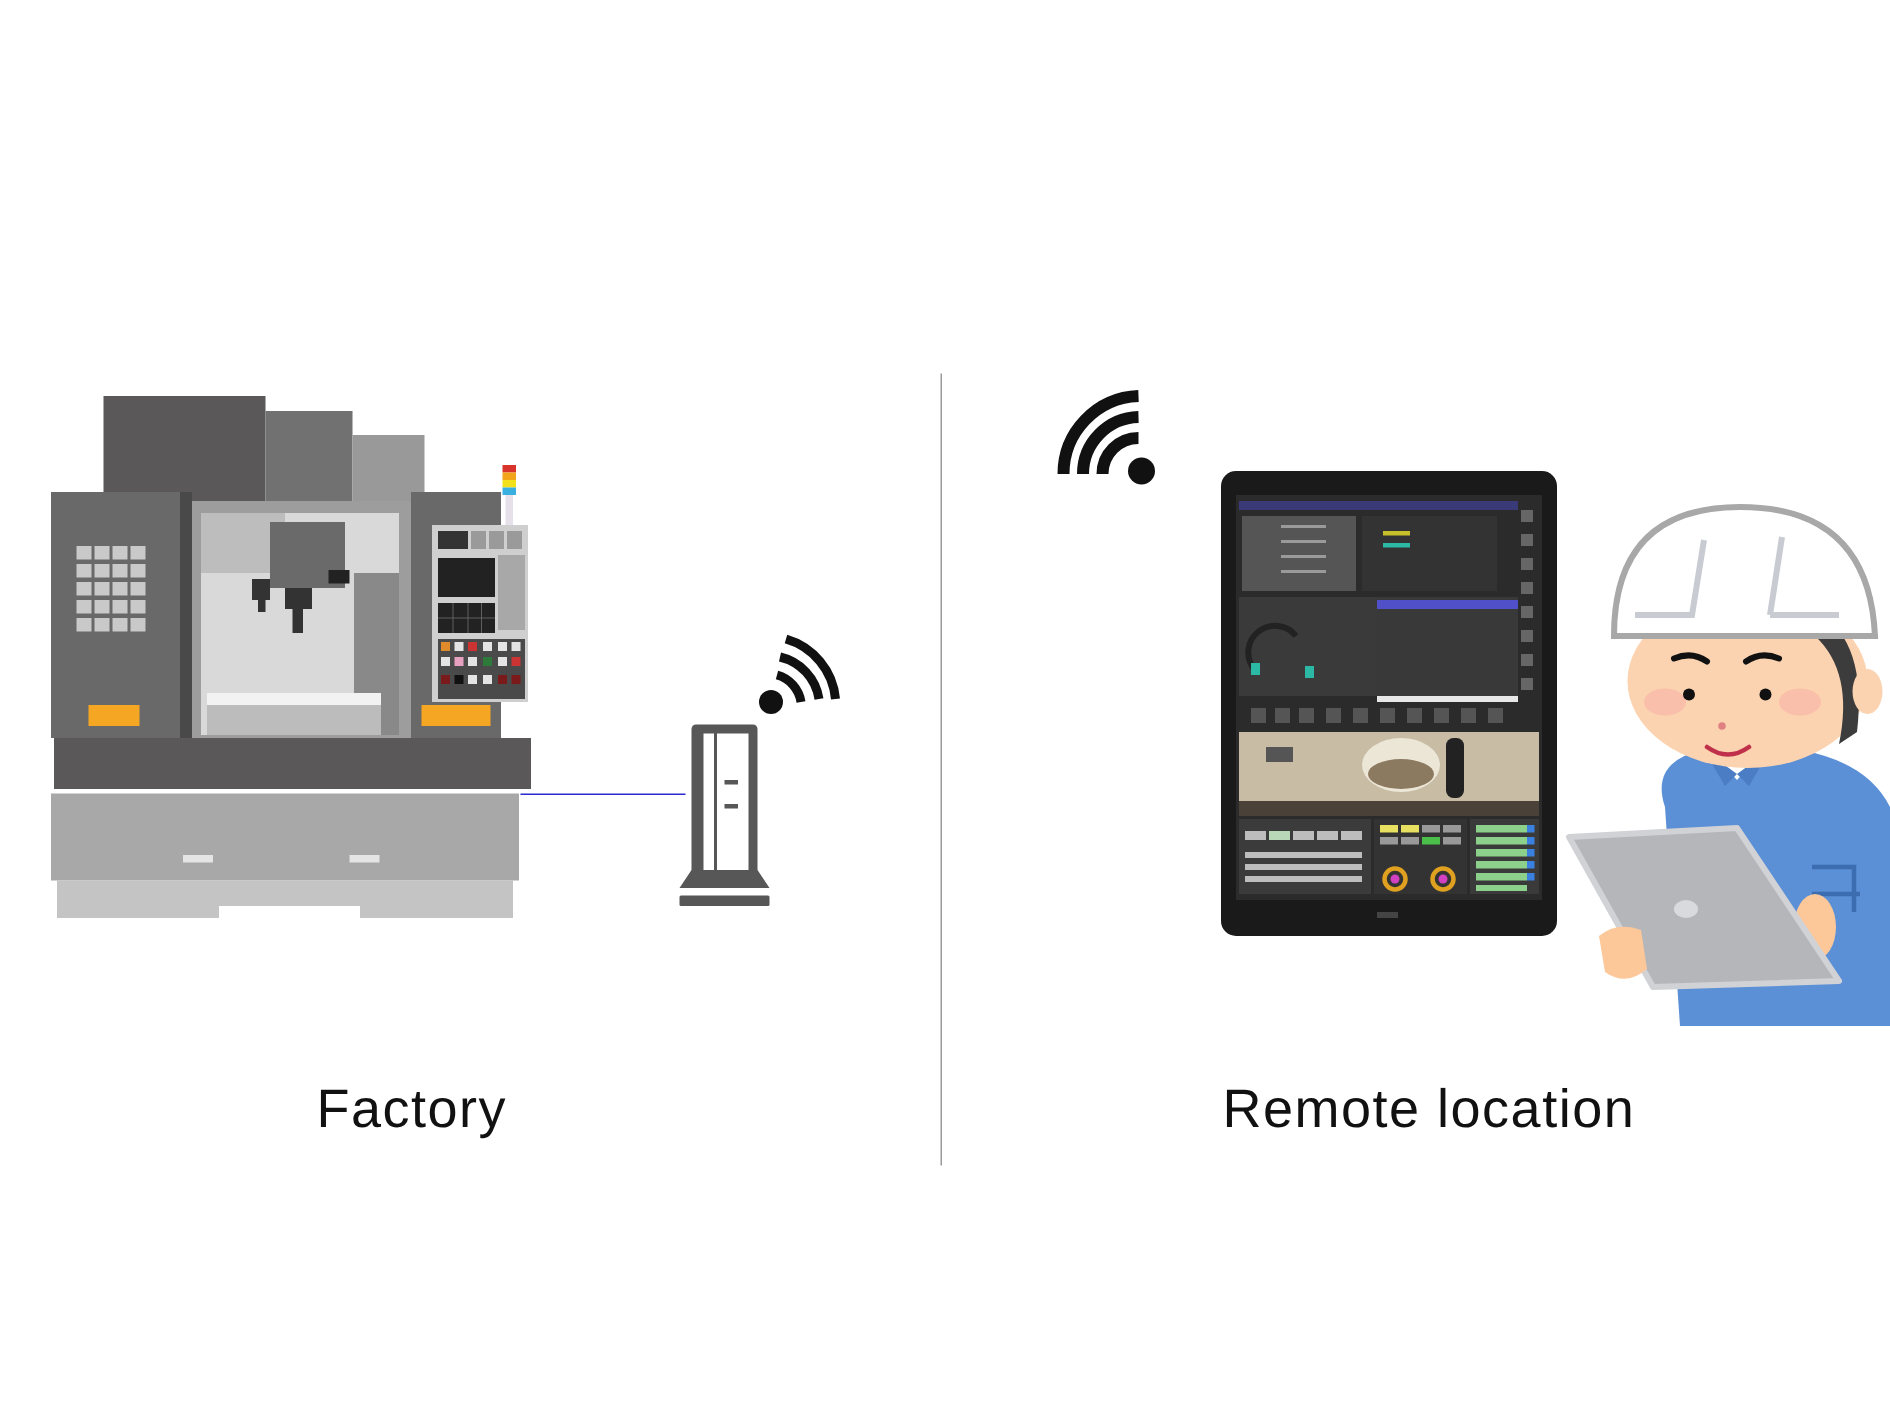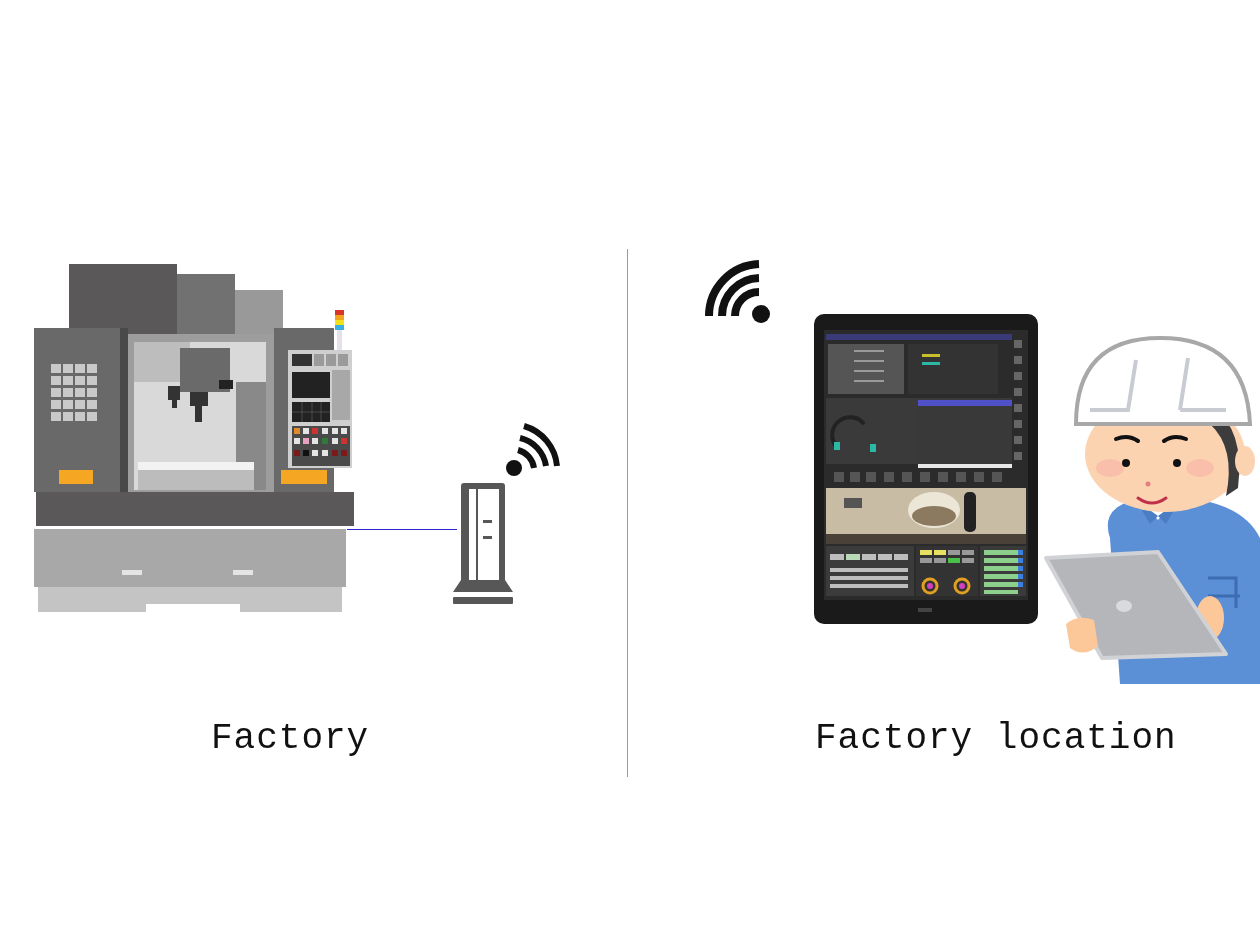--- a/index.html
+++ b/index.html
@@ -1,18 +1,18 @@
 <!DOCTYPE html>
 <html><head>
 <meta charset="utf-8">
 <style>
   html, body { margin:0; padding:0; background:#ffffff; }
   body { width:1260px; height:950px; position:relative; overflow:hidden; font-family:"DejaVu Sans", sans-serif; }
   .abs { position:absolute; }
-  .label { position:absolute; font-size:36px; color:#111; letter-spacing:1px; font-family:Liberation Mono, monospace; white-space:nowrap; }
+  .label { position:absolute; font-size:36px; color:#111; letter-spacing:1px; font-family:Liberation Sans, sans-serif; white-space:nowrap; }
   .divider { position:absolute; left:627px; top:249px; width:1px; height:528px; background:#9a9a9a; }
 </style>
 </head>
 <body>
 
 <div>
 
   <svg class="abs" style="left:30px; top:262px;" width="330" height="355" viewBox="0 0 330 355">
 
     <rect x="39" y="2" width="108" height="70" fill="#5a5858"></rect>
@@ -271,14 +271,14 @@
     <path d="M140 82 L186 82 M140 82 L148 30" stroke="#c8ccd2" stroke-width="4" fill="none"></path>
 
     <ellipse cx="170" cy="290" rx="14" ry="22" fill="#fcc89a"></ellipse>
 
     <path d="M6 230 L118 224 L186 326 L62 330 Z" fill="#b4b6ba" stroke="#d0d2d6" stroke-width="4" stroke-linejoin="round"></path>
     <ellipse cx="84" cy="278" rx="8" ry="6" fill="#d8dadd"></ellipse>
 
     <path d="M26 296 Q38 286 54 292 L58 318 Q44 330 30 320 Z" fill="#fcc89a"></path>
   </svg>
 
-  <div class="label" style="left:815px; top:718px;">Factory location</div>
+  <div class="label" style="left:815px; top:718px;">Remote location</div>
 </div>
 
 </body></html>

